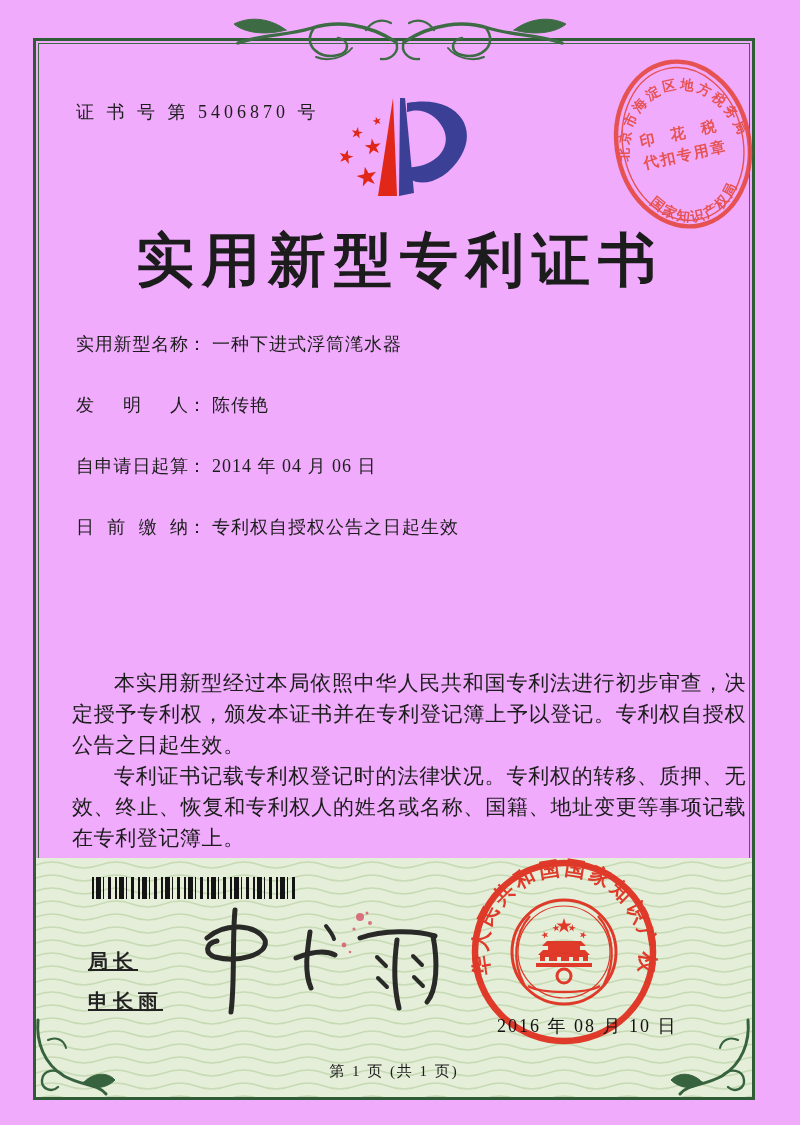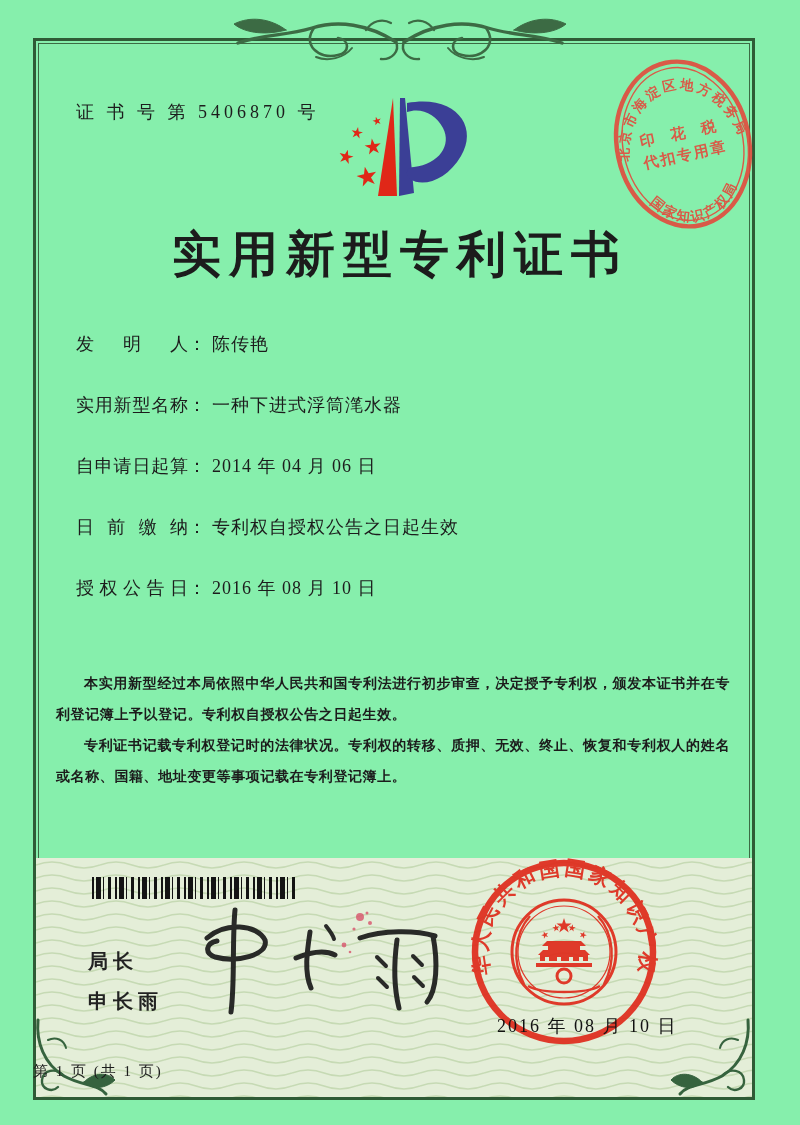--- a/index.html
+++ b/index.html
@@ -1,19 +1,19 @@
 <!DOCTYPE html>
 <html><head>
 <meta charset="utf-8">
 <style>
   * { margin:0; padding:0; box-sizing:border-box; }
   html,body { background:#e9e7e3; }
   .page {
     position:relative; width:800px; height:1125px;
-    background:#86efac; overflow:hidden;
+    background:#f0abfc; overflow:hidden;
     font-family:"Liberation Serif","DejaVu Serif",serif;
     color:#1c1c1c;
   }
   
   .frame {
     position:absolute; left:33px; top:38px; width:722px; height:1062px;
     border:3px solid #2f5b36;
   }
   .frame-inner {
     position:absolute; inset:2px; border:1px solid #3c6b44;
@@ -23,71 +23,70 @@
     position:absolute; left:76px; top:100px;
     font-size:18px; letter-spacing:4px;
   }
   .logo { position:absolute; left:305px; top:88px; }
   .tax-stamp {
     position:absolute; left:608px; top:52px;
     transform:rotate(-12deg); opacity:.88;
   }
   .title {
     position:absolute; left:0; top:222px; width:800px;
-    text-align:center; font-size:49px; font-weight:bold;
+    text-align:center; font-size:58px; font-weight:bold;
     letter-spacing:8px;
   }
   
   .fields { position:absolute; left:76px; top:332px; width:640px; }
   .field-row { height:26px; margin-bottom:35px; font-size:18px; white-space:nowrap; }
   .flabel {
     display:inline-block; width:112px;
     text-align:justify; text-align-last:justify;
   }
   .fcolon { display:inline-block; }
   .fvalue { margin-left:6px; letter-spacing:1px; }
   
   .body-text {
-    position:absolute; left:56px; top:668px; width:674px;
-    font-size:14px; line-height:31px; letter-spacing:.6px;
+    position:absolute; left:72px; top:668px; width:674px;
+    font-size:21px; line-height:31px; letter-spacing:.6px;
     text-align:justify;
-    font-weight:bold;
   }
   .body-text p { text-indent:2em; }
   
   .band {
     position:absolute; left:36px; top:858px; width:716px; height:239px;
   }
   .band svg { display:block; }
   .barcode {
     position:absolute; left:92px; top:877px; width:206px; height:22px;
     background:
       repeating-linear-gradient(90deg,
         #141414 0 2px, transparent 2px 4px,
         #141414 4px 9px, transparent 9px 11px,
         #141414 11px 12px, transparent 12px 16px,
         #141414 16px 19px, transparent 19px 23px);
   }
   .sig-title, .sig-name {
     position:absolute; left:88px;
     font-family:"Liberation Sans","DejaVu Sans",sans-serif;
-    font-weight:bold; font-size:20px; letter-spacing:5px; color:#222;
+    font-weight:bold; font-size:20px; letter-spacing:5px; color:#222;text-decoration:underline;
   }
   .sig-title { top:948px; }
   .sig-name  { top:988px; }
   .signature { position:absolute; left:175px; top:900px; }
   .ink-specks { position:absolute; left:330px; top:905px; }
   .big-seal { position:absolute; left:468px; top:858px; opacity:.92; }
   .seal-date {
     position:absolute; left:497px; top:1014px;
     font-size:18px; letter-spacing:2px; color:#111; z-index:5;
   }
   .page-footer {
     position:absolute; left:33px; top:1062px; width:722px;
-    text-align:left; font-size:15px; letter-spacing:2px;
+    text-align:center; font-size:15px; letter-spacing:2px;
   }
   .ornament-top { position:absolute; left:222px; top:12px; }
   .corner-br { position:absolute; left:668px; top:1012px; }
   .corner-bl { position:absolute; left:30px; top:1012px; transform:scaleX(-1); }
 </style>
 </head>
 <body>
 
 <div class="page">
 
@@ -147,33 +146,30 @@
       <textPath href="#taxBot" startOffset="50%" text-anchor="middle">国家知识产权局</textPath>
     </text>
     <text x="0" y="-6" text-anchor="middle" font-size="15" letter-spacing="6" fill="#e5463a" font-weight="bold" font-family="Liberation Sans, DejaVu Sans, sans-serif">印 花 税</text>
     <text x="0" y="16" text-anchor="middle" font-size="15" letter-spacing="2" fill="#e5463a" font-weight="bold" font-family="Liberation Sans, DejaVu Sans, sans-serif">代扣专用章</text>
   </svg>
 
   <div class="title">实用新型专利证书</div>
 
   <div class="fields">
     <div class="field-row">
+      <span class="flabel">实用新型名称</span><span class="fcolon">：</span><span class="fvalue">一种下进式浮筒滗水器</span>
+    </div>
+    <div class="field-row">
       <span class="flabel">发明人</span><span class="fcolon">：</span><span class="fvalue">陈传艳</span>
     </div>
     <div class="field-row">
-      <span class="flabel">实用新型名称</span><span class="fcolon">：</span><span class="fvalue">一种下进式浮筒滗水器</span>
-    </div>
-    <div class="field-row">
       <span class="flabel">自申请日起算</span><span class="fcolon">：</span><span class="fvalue">2014 年 04 月 06 日</span>
     </div>
     <div class="field-row">
       <span class="flabel">日前缴纳</span><span class="fcolon">：</span><span class="fvalue">专利权自授权公告之日起生效</span>
-    </div>
-    <div class="field-row">
-      <span class="flabel">授权公告日</span><span class="fcolon">：</span><span class="fvalue">2016 年 08 月 10 日</span>
     </div>
   </div>
 
   <div class="body-text">
     <p>本实用新型经过本局依照中华人民共和国专利法进行初步审查，决定授予专利权，颁发本证书并在专利登记簿上予以登记。专利权自授权公告之日起生效。</p>
     <p>专利证书记载专利权登记时的法律状况。专利权的转移、质押、无效、终止、恢复和专利权人的姓名或名称、国籍、地址变更等事项记载在专利登记簿上。</p>
   </div>
 
   <div class="band">
     <svg width="716" height="239">

